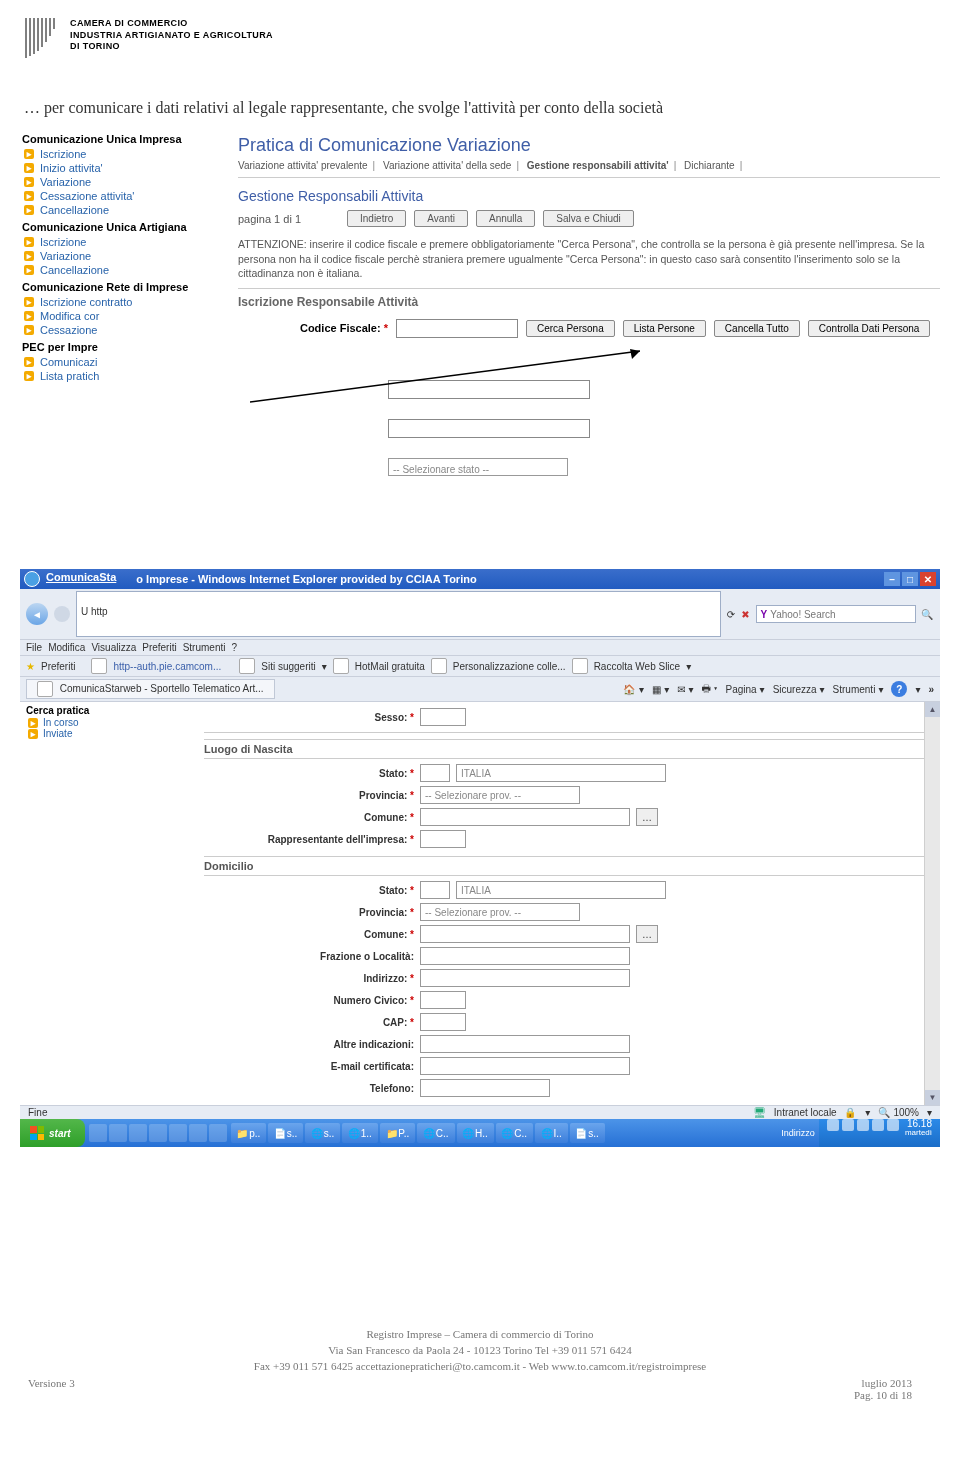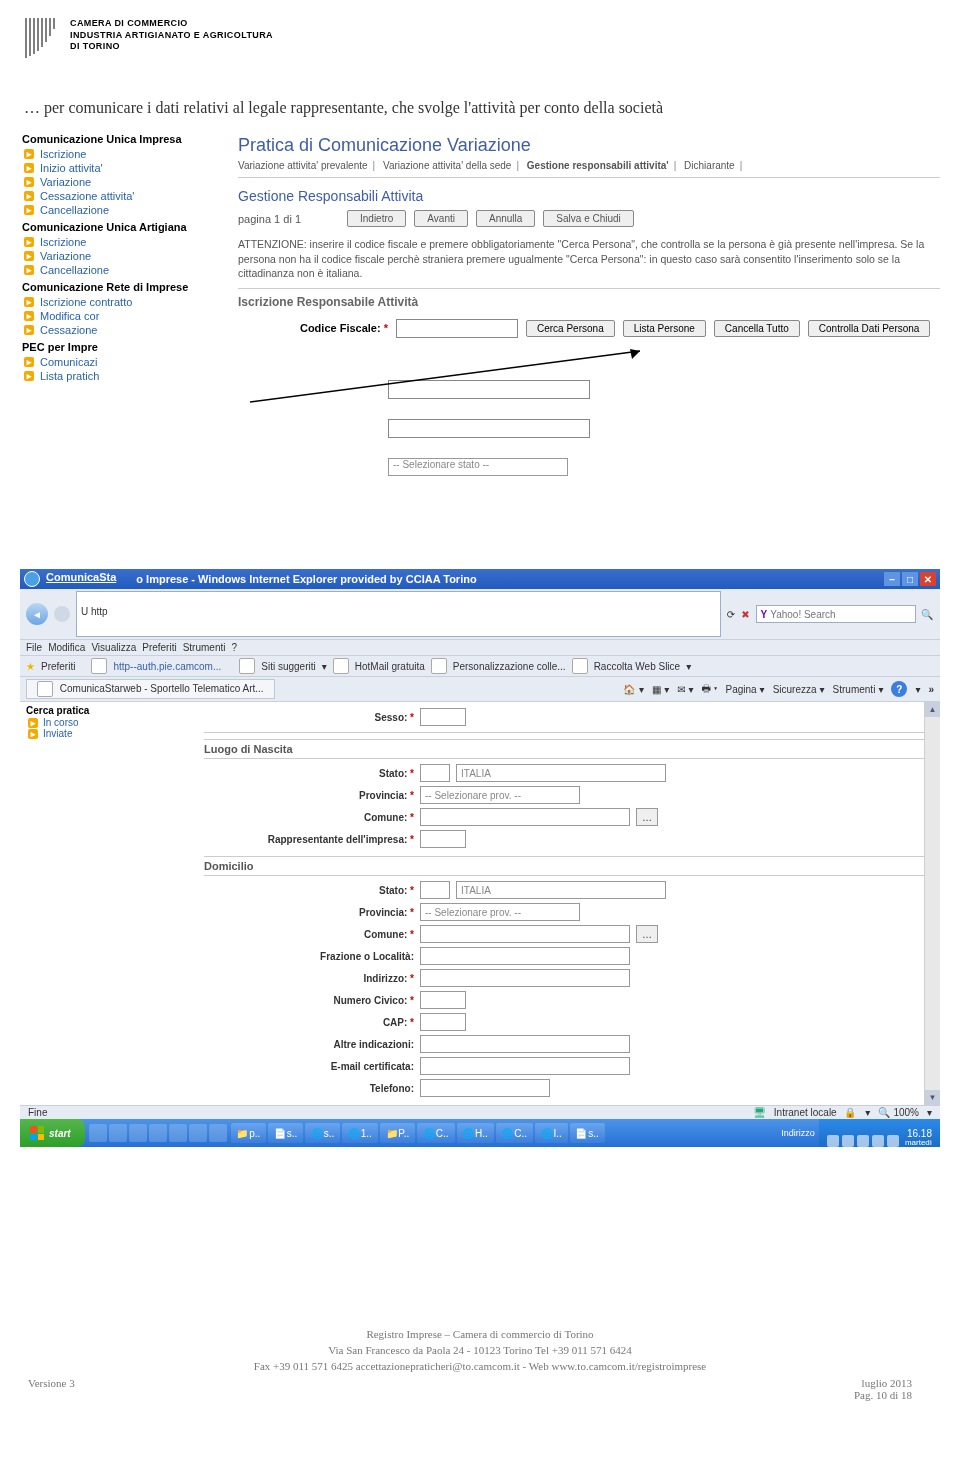--- a/index.html
+++ b/index.html
@@ -168,21 +168,21 @@
   .callout-faded-rows .f-r {
     display:flex;
     align-items:center;
     gap:10px;
     color:#666;
     font-size:10px;
     padding:2px 0;
   }
   .callout-faded-rows .f-r .sel {
     border:1px solid #999; background:#fff; height:16px; width:170px;
-    display:flex; align-items:flex-start; padding:0 4px; color:#888; font-size:10px;
+    display:flex; align-items:flex-end; padding:0 4px; color:#888; font-size:10px;
   }
 
   
   .ie-window {
     margin: 0 20px;
     font-size: 10px;
     color: #000;
   }
   .ie-titlebar {
     background: linear-gradient(#3a6ecb, #215bc0);
@@ -292,21 +292,21 @@
     display:flex;align-items:center;gap:5px;
     font-weight:bold;font-style:italic;
     border-radius: 0 8px 8px 0;
   }
   .start-btn .winflag {width:14px;height:14px;display:grid;grid-template-columns:1fr 1fr;grid-template-rows:1fr 1fr;gap:1px;}
   .winflag span{display:block;}
   .ql { display:flex;gap:2px;padding:0 4px;}
   .ql .q {width:18px;height:18px;background:rgba(255,255,255,.2);border-radius:2px;}
   .task-items {display:flex;gap:2px;overflow:hidden;flex:1;}
   .task-items .t {background:linear-gradient(#6aa5ed,#3b7edb);height:20px;padding:0 6px;display:flex;align-items:center;border-radius:2px;white-space:nowrap;}
-  .tray {background:linear-gradient(#2c8ae8,#1b6dc8);height:100%;padding:0 8px;display:flex;align-items:flex-end;gap:6px;}
+  .tray {background:linear-gradient(#2c8ae8,#1b6dc8);height:100%;padding:0 8px;display:flex;align-items:flex-start;gap:6px;}
   .tray .clock{text-align:right;line-height:1;}
   .tray .icons{display:flex;gap:3px;}
   .tray .icons .i{width:12px;height:12px;background:rgba(255,255,255,.6);border-radius:2px;}
 
   
   .footer {
     margin-top: 180px;
     text-align: center;
     font-family: Georgia, serif;
     color: #777;

